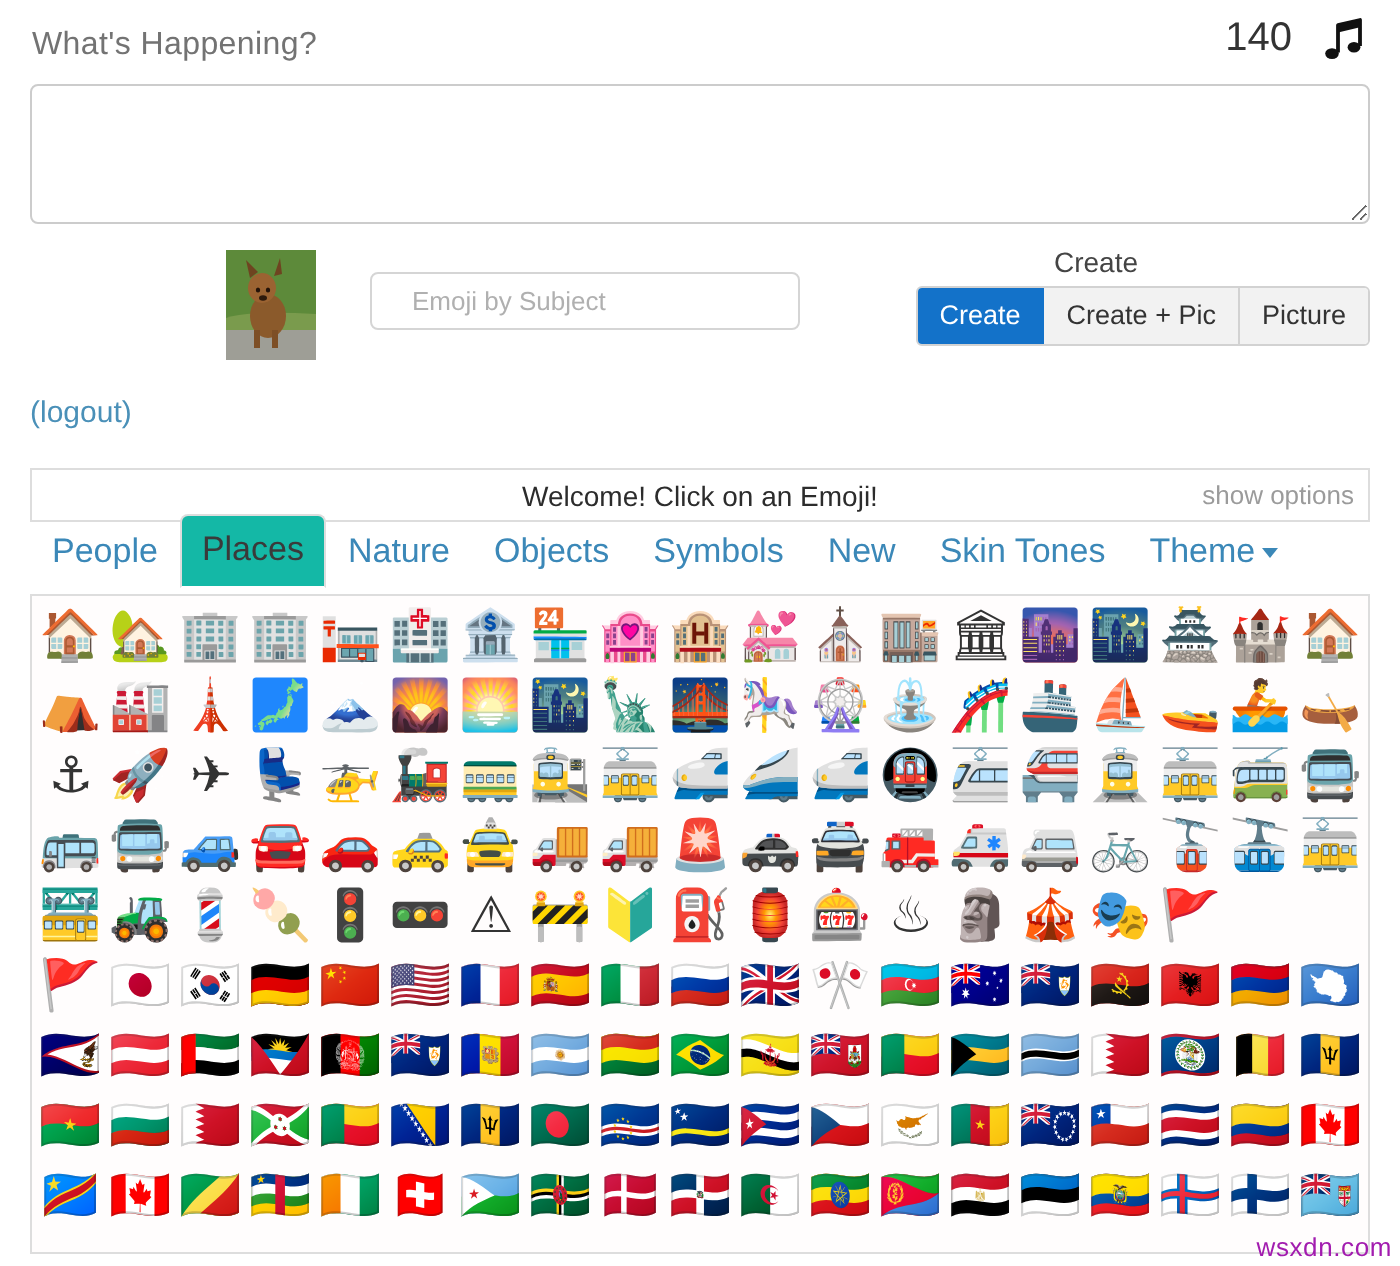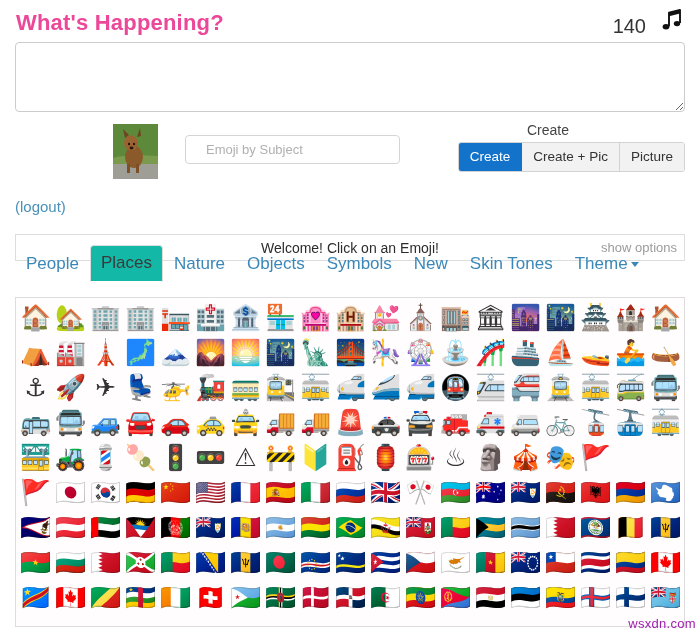--- a/index.html
+++ b/index.html
@@ -16,29 +16,29 @@
 
   
   .header {
     display: flex;
     align-items: center;
     justify-content: space-between;
     padding: 8px 16px 4px 16px;
     height: 42px;
   }
   .header-title {
-    font-size: 22px;
-    color: #ec4899;
-    font-weight: bold;
+    font-size: 16px;
+    color: #737373;
+    font-weight: normal;
     letter-spacing: .2px;
     white-space: nowrap;
   }
   .header-right {
     display: flex;
-    align-items: flex-end;
+    align-items: flex-start;
     gap: 14px;
   }
   .char-count {
     font-size: 20px;
     color: #333;
     font-family: "Liberation Sans", sans-serif;
   }
   .music-icon {
     font-size: 25px;
     line-height: 1;
@@ -167,21 +167,21 @@
     position: absolute;
     right: 7px; top: 5px;
     font-size: 13px;
     color: #9b9b9b;
     cursor: pointer;
   }
 
   
   .tabs {
     position: absolute;
-    left: 15px; top: 244px;
+    left: 15px; top: 256px;
     width: 670px;
     display: flex;
     align-items: flex-end;
     height: 38px;
   }
   .tab {
     font-size: 17px;
     color: #3b88b8;
     padding: 6px 10px 7px 10px;
     cursor: pointer;

